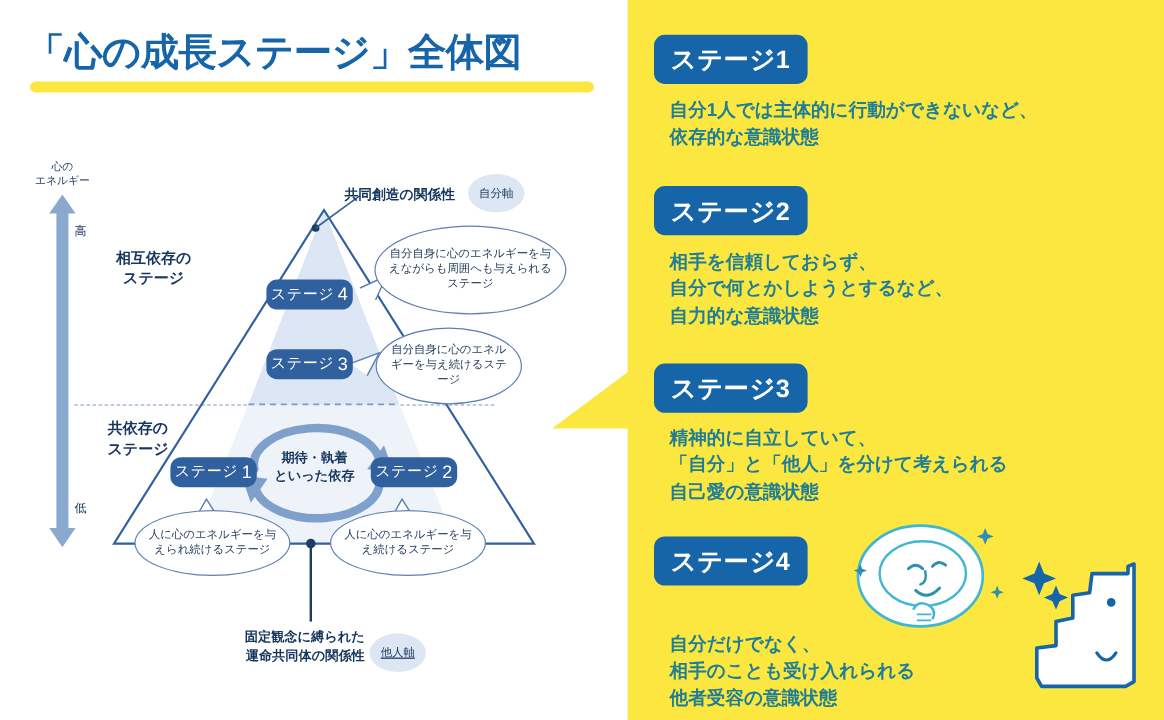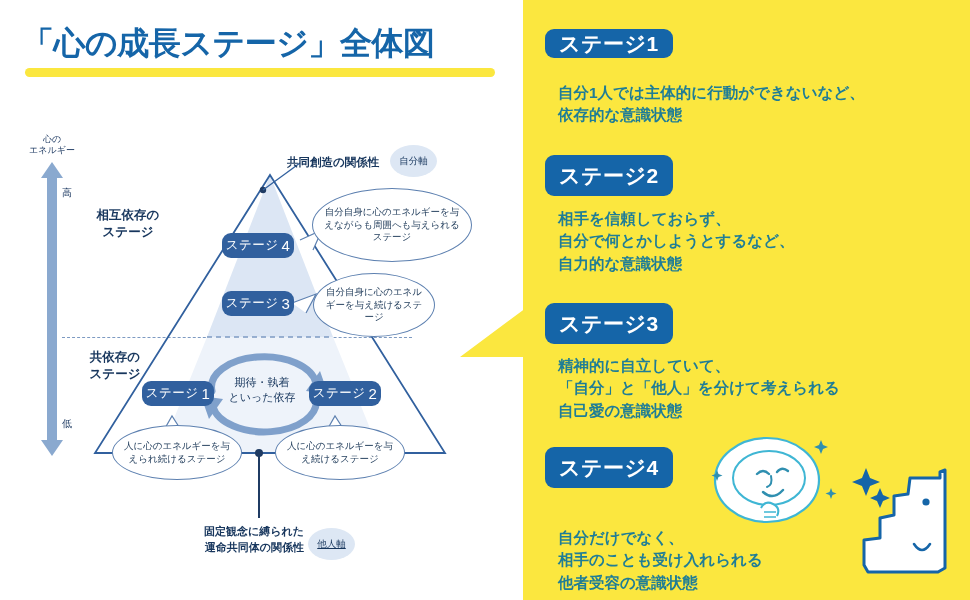--- a/index.html
+++ b/index.html
@@ -79,21 +79,21 @@
     position:absolute;background:#dde7f4;border-radius:50%;
     color:#17365d;font-size:9.5px;
     display:flex;align-items:center;justify-content:center;
   }
   .bottom-label{
     position:absolute;color:#17365d;font-size:11px;font-weight:bold;
     line-height:1.45;text-align:right;white-space:nowrap;
   }
   .cycle-label{
     position:absolute;color:#17365d;font-size:11px;line-height:1.35;
-    text-align:center;white-space:nowrap;font-weight:normal;
+    text-align:center;white-space:nowrap;font-weight:bold;
   }
 
   
   .yellow-panel{
     position:absolute;left:523px;top:0;width:447px;height:600px;
     background:#fbe73f;
   }
   svg.pointer{position:absolute;left:455px;top:295px;width:75px;height:70px;}
 
   .badge{
@@ -207,21 +207,21 @@
     <div>固定観念に縛られた</div>
     <div>運命共同体の関係性</div>
   </div>
   <div class="axis-oval" style="left:308px;top:528px;width:47px;height:32px;text-decoration:underline;">他人軸</div>
 
   <div class="yellow-panel"></div>
   <svg class="pointer" viewBox="0 0 75 70">
     <polygon points="75,0 75,62 5,62 75,10" fill="#fbe73f"></polygon>
   </svg>
 
-  <div class="badge" style="left:545px;top:29px;height:29px;">ステージ1</div>
+  <div class="badge" style="left:545px;top:29px;height:41px;">ステージ1</div>
   <div class="desc" style="left:558px;top:82px;width:400px;">自分1人では主体的に行動ができないなど、
 依存的な意識状態</div>
 
   <div class="badge" style="left:545px;top:155px;height:41px;">ステージ2</div>
   <div class="desc" style="left:558px;top:208px;width:400px;">相手を信頼しておらず、
 自分で何とかしようとするなど、
 自力的な意識状態</div>
 
   <div class="badge" style="left:545px;top:303px;height:41px;">ステージ3</div>
   <div class="desc" style="left:558px;top:355px;width:400px;">精神的に自立していて、

